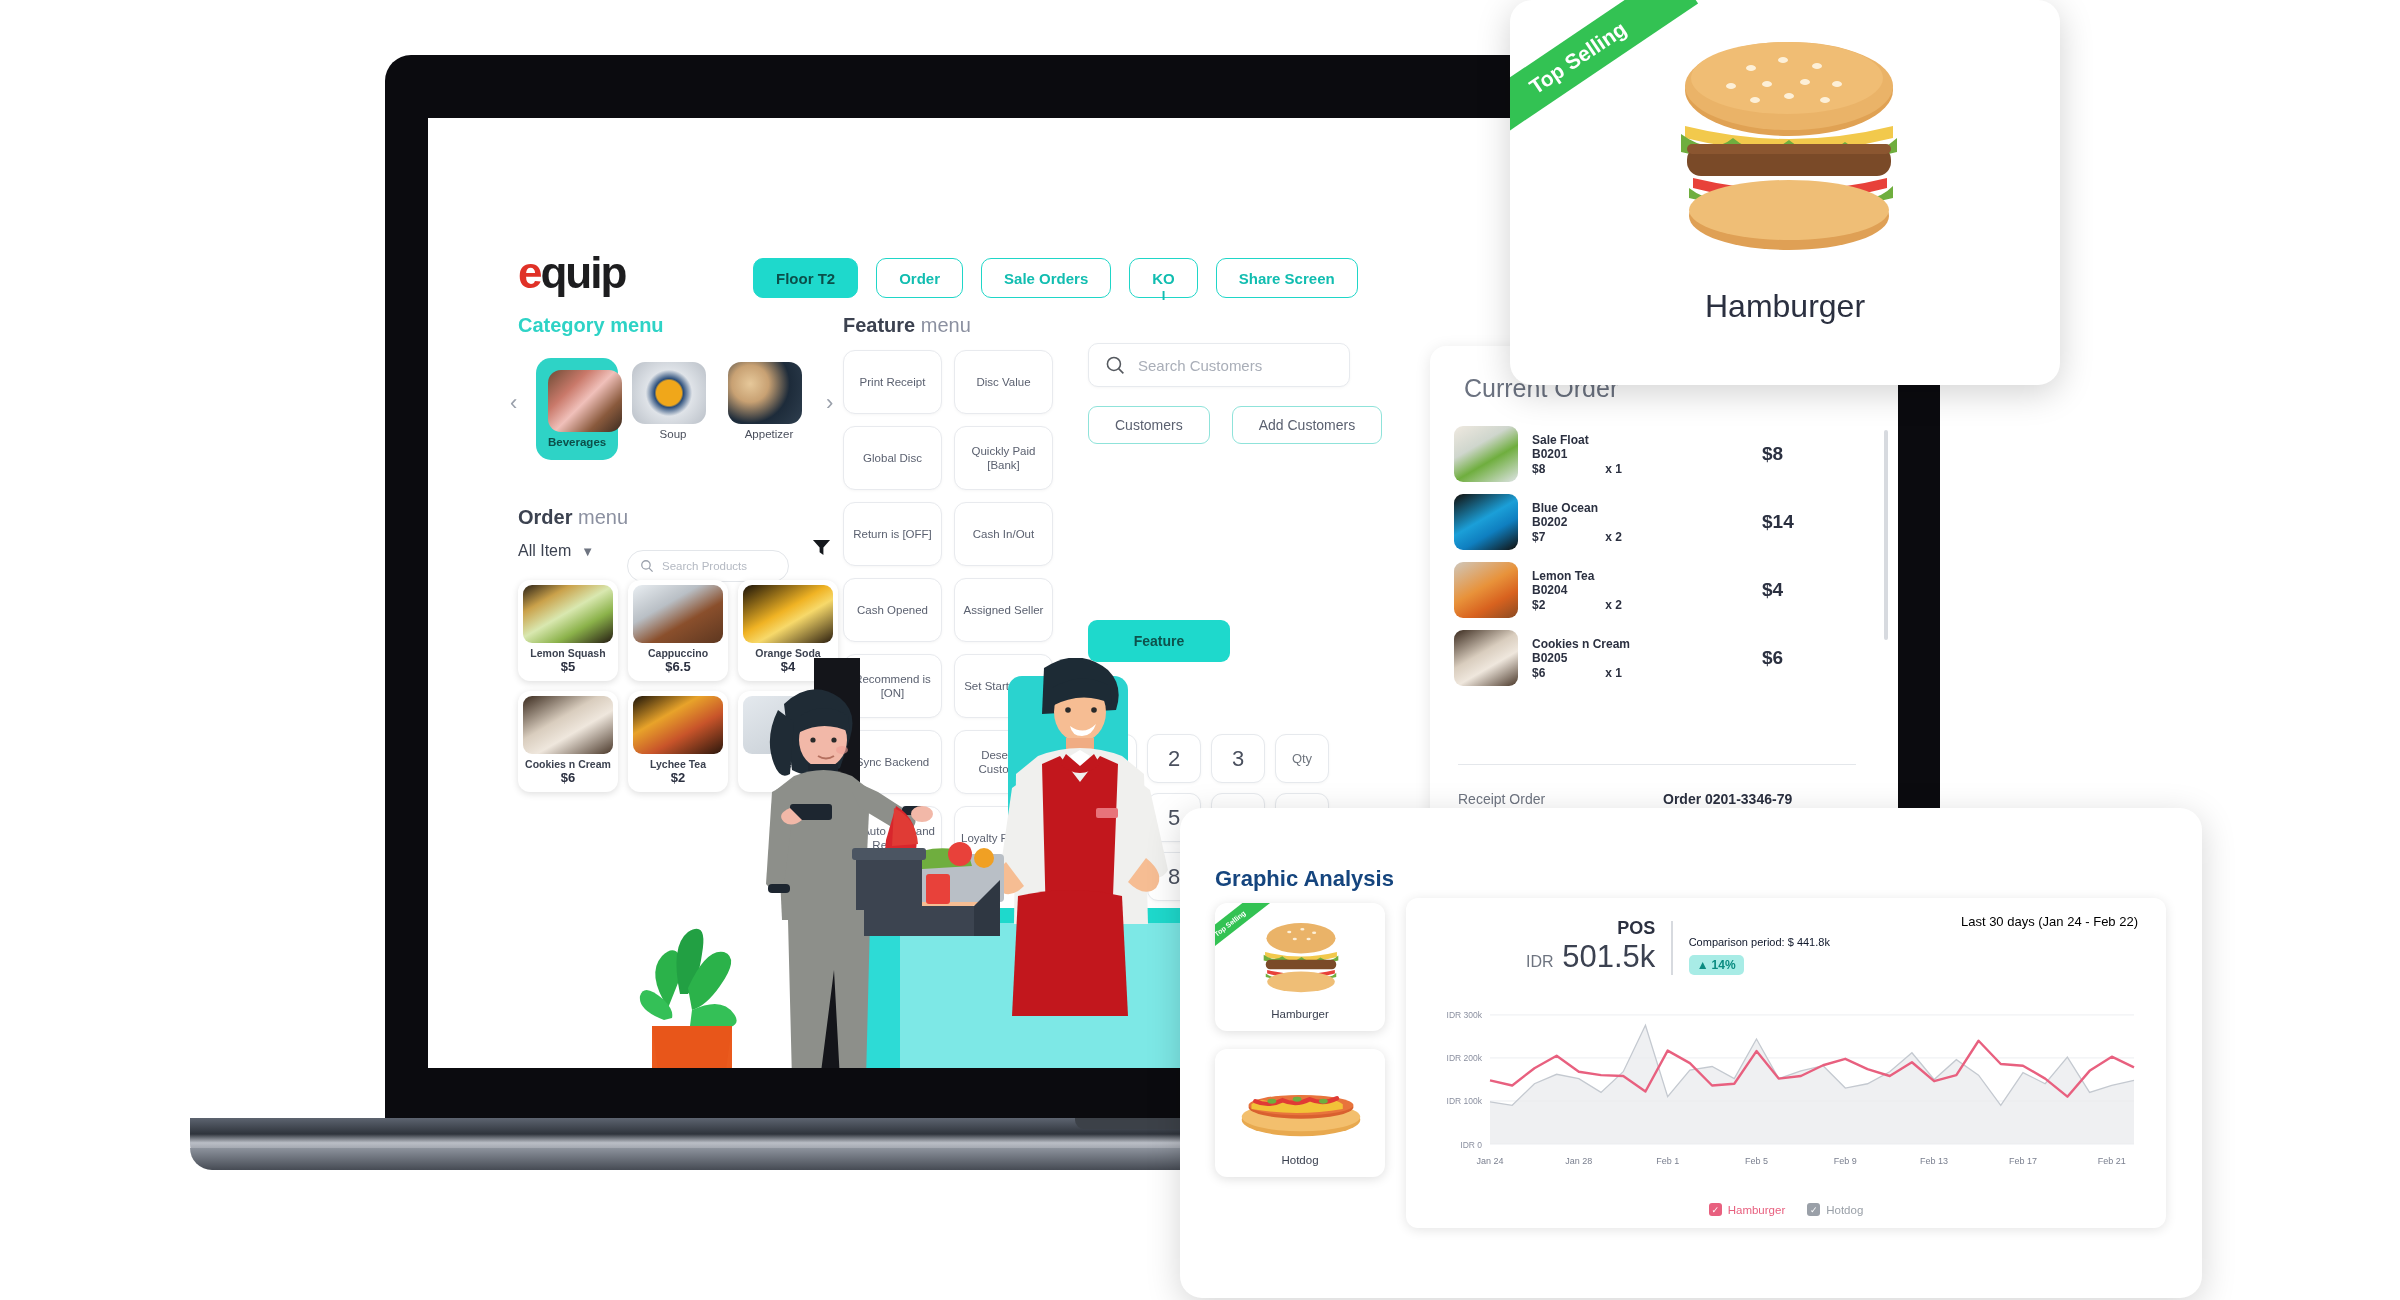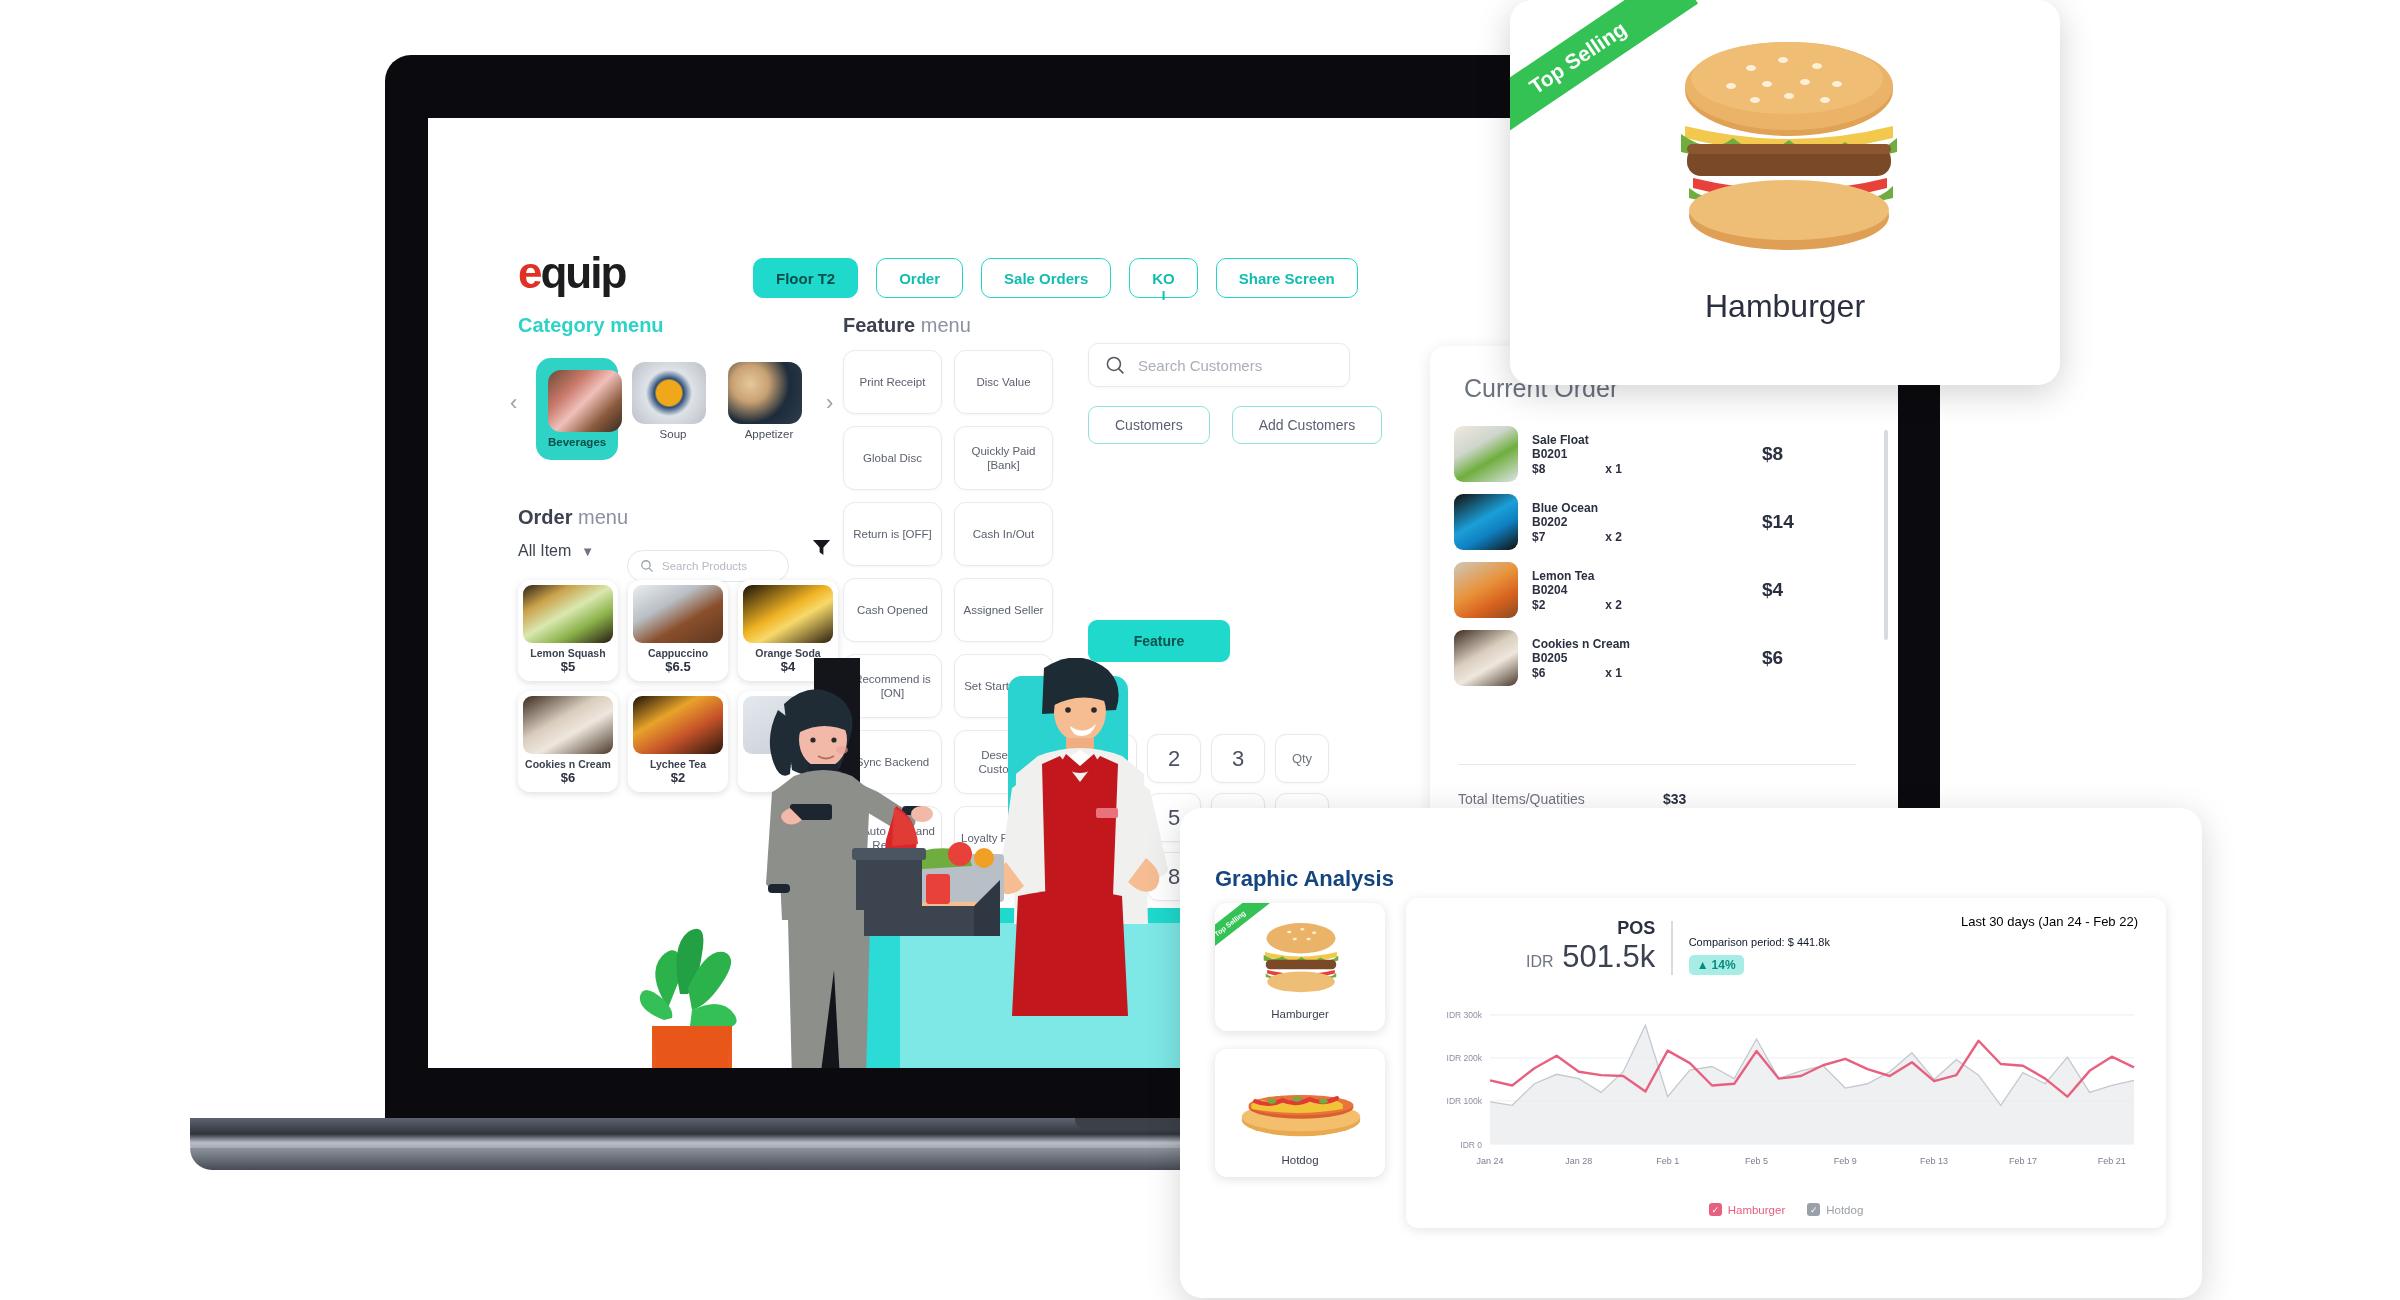--- a/index.html
+++ b/index.html
@@ -397,20 +397,24 @@
                   <span>$6</span>
                   <span>x 1</span>
                 </div>
             </div>
             <div class="ctot">$6</div>
           </div>
         </div>
         <div class="cartdiv"></div>
         <div class="sumlist">
           <div class="sumrow">
+              <div class="sumk">Receipt Order</div>
+              <div class="sumv">Order 0201-3346-79</div>
+            </div>
+          <div class="sumrow">
               <div class="sumk">Total Items/Quatities</div>
               <div class="sumv">$33</div>
             </div>
           <div class="sumrow">
               <div class="sumk">Before Taxes</div>
               <div class="sumv">$33</div>
             </div>
           <div class="sumrow">
               <div class="sumk">Taxes</div>
               <div class="sumv">$3.3</div>

